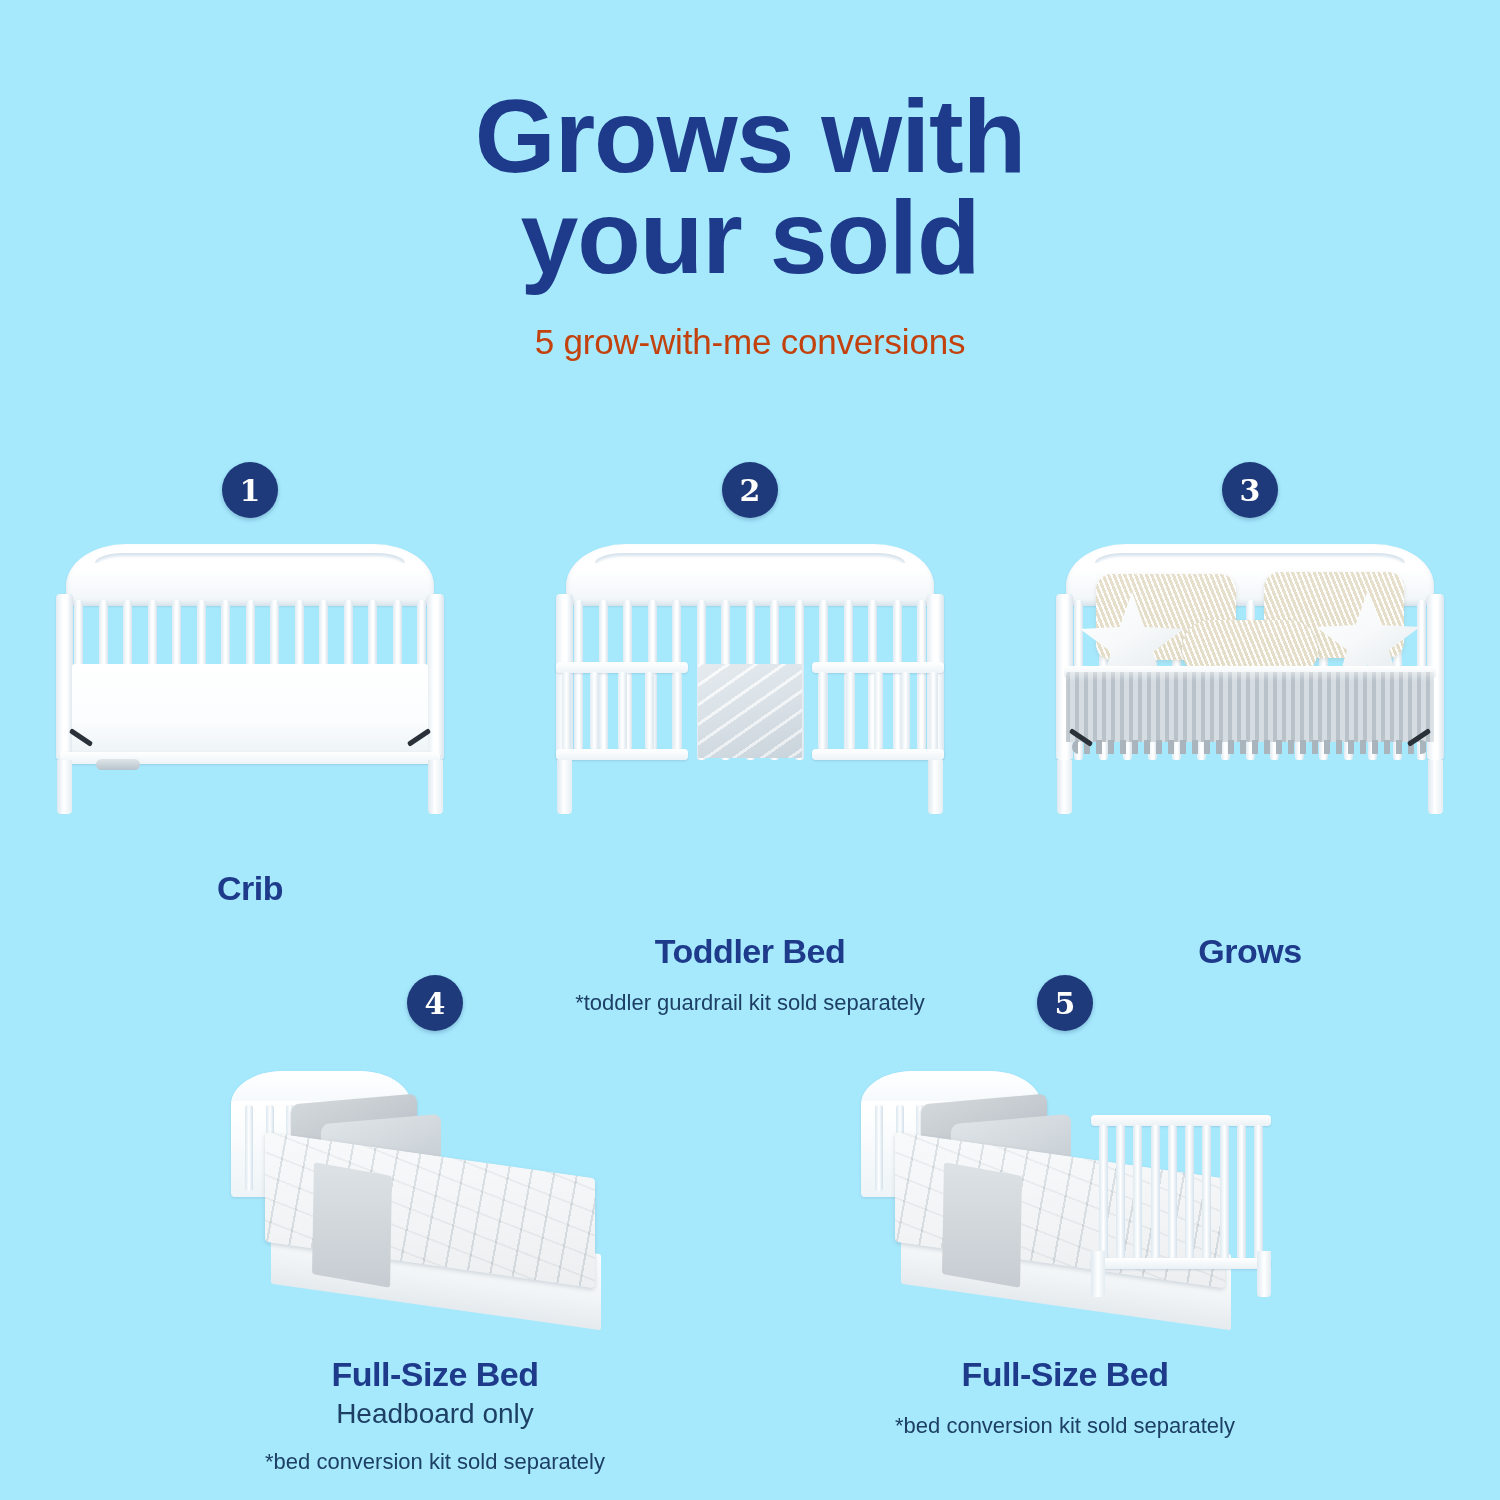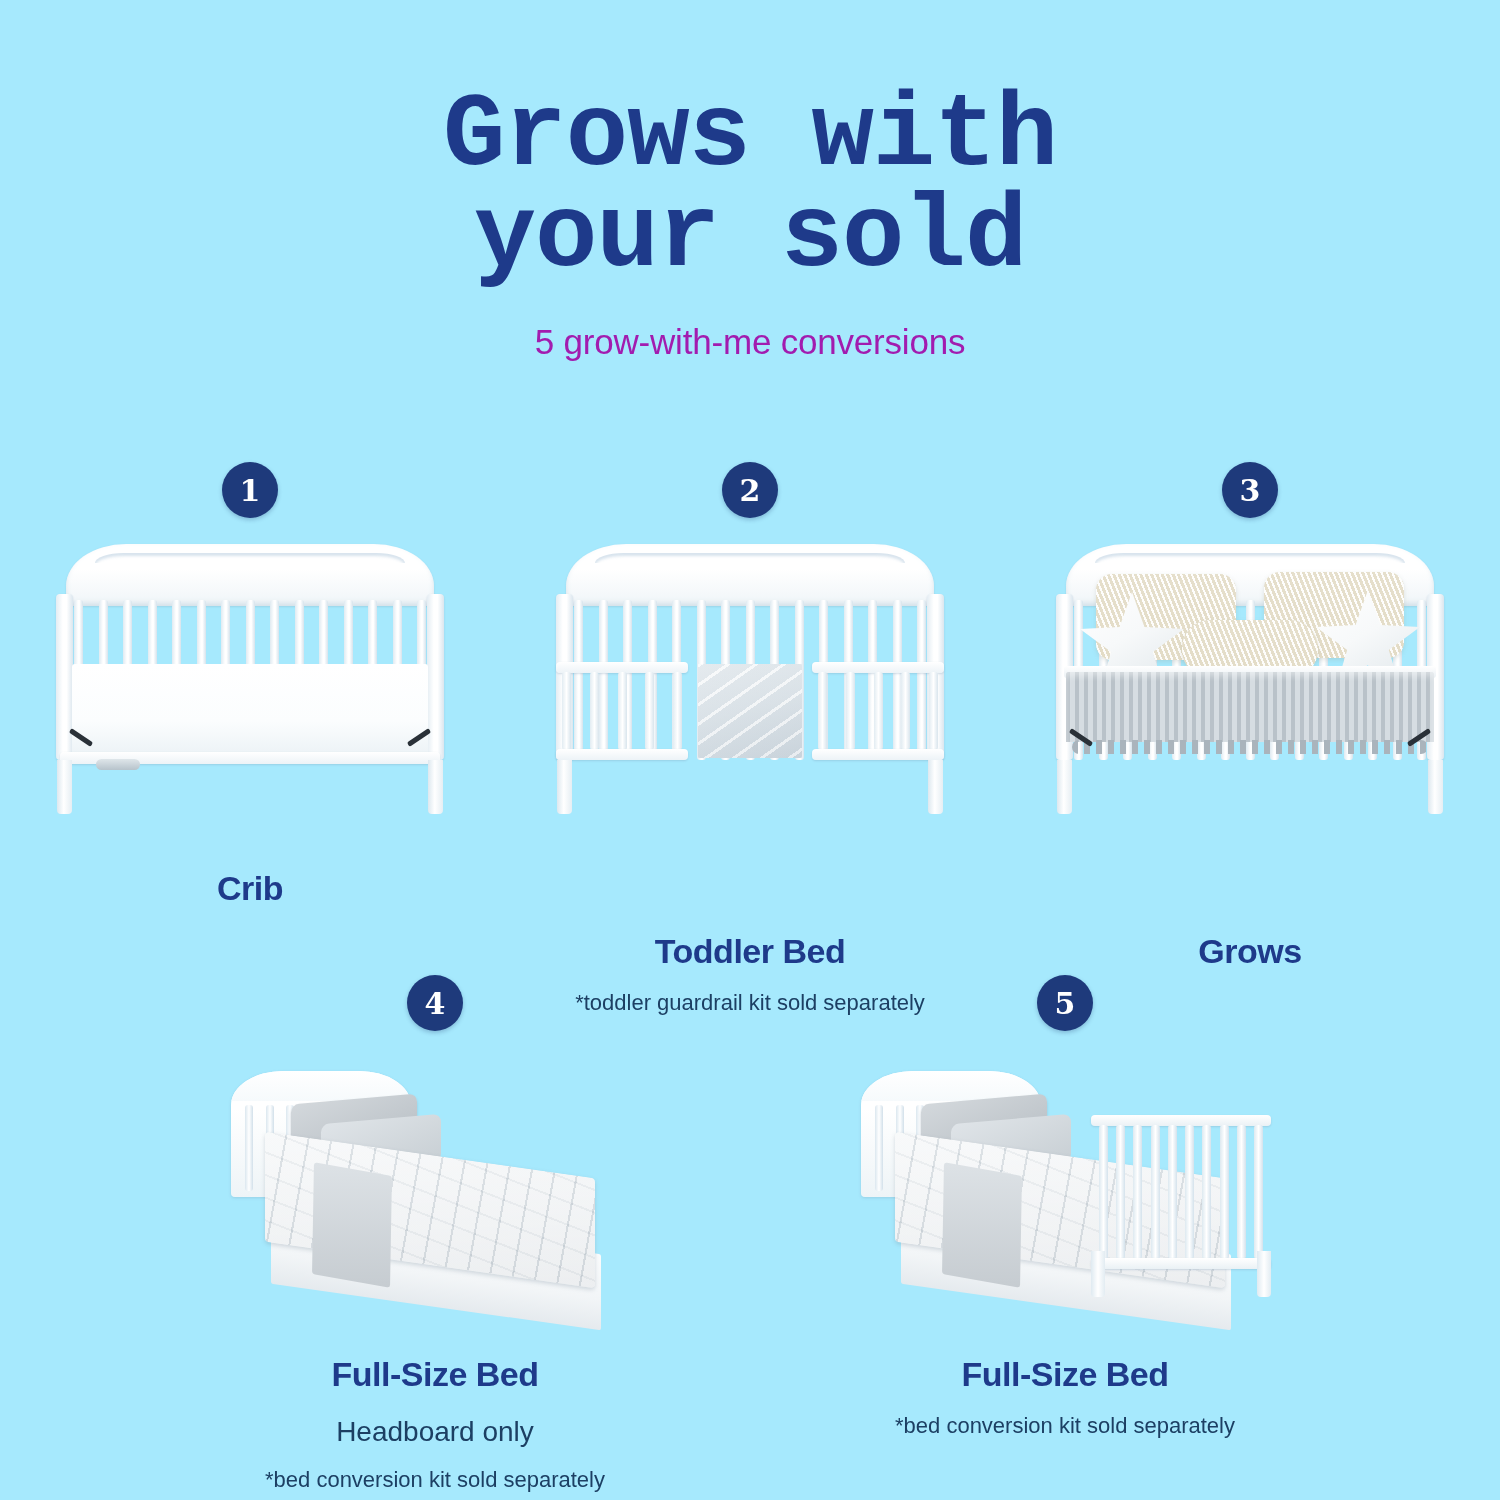--- a/index.html
+++ b/index.html
@@ -7,33 +7,33 @@
   body {
     background:#a6e9fd;
     font-family:"Liberation Sans", sans-serif;
     overflow:hidden;
     position:relative;
   }
 
   
   .header { width:100%; padding-top:86px; text-align:center; }
   .title {
-    font-family:Liberation Mono, monospace;
+    font-family:Liberation Sans, sans-serif;
     font-weight:bold;
     color:#1e3a8a;
     font-size:104px;
     line-height:0.97;
     letter-spacing:-1px;
   }
   .title .line { display:block; }
   .subtitle {
     margin-top:34px;
     font-family:"Liberation Sans", sans-serif;
     font-weight:400;
-    color:#a21caf;
+    color:#c2410c;
     font-size:35px;
     letter-spacing:-0.2px;
   }
 
   
   .row { position:absolute; width:100%; display:flex; }
   .row-1 { top:462px; height:500px; }
   .row-2 { top:975px; height:480px; }
 
   .cell { position:relative; flex:1; display:flex; flex-direction:column; align-items:center; }
@@ -62,21 +62,21 @@
     font-weight:bold;
     color:#1e3a8a;
     font-size:34px;
     letter-spacing:-0.5px;
   }
   .cap-sub {
     font-family:"Liberation Sans", sans-serif;
     font-weight:400;
     color:#1c3f63;
     font-size:28px;
-    margin-top:22px;
+    margin-top:4px;
   }
   .cap-note {
     font-family:"Liberation Sans", sans-serif;
     font-weight:400;
     color:#1c3f63;
     font-size:22px;
     margin-top:19px;
   }
 
   

